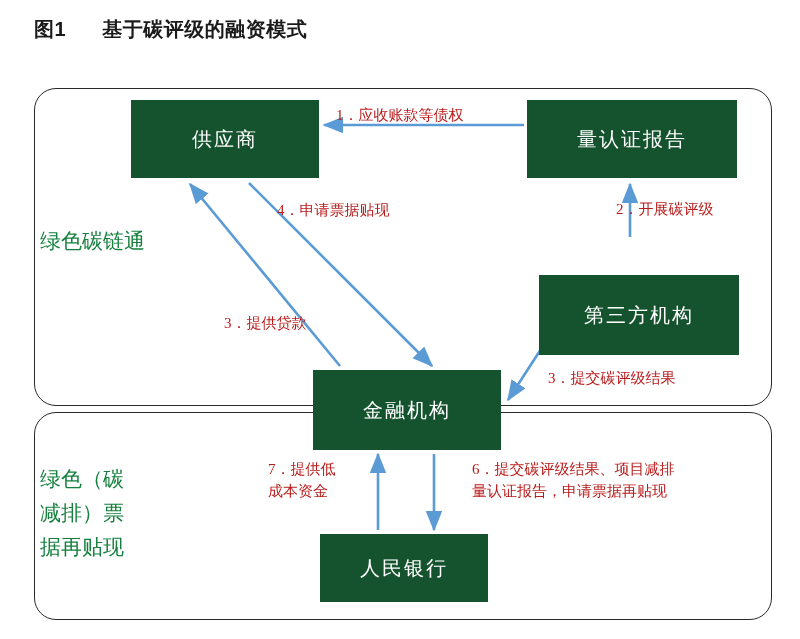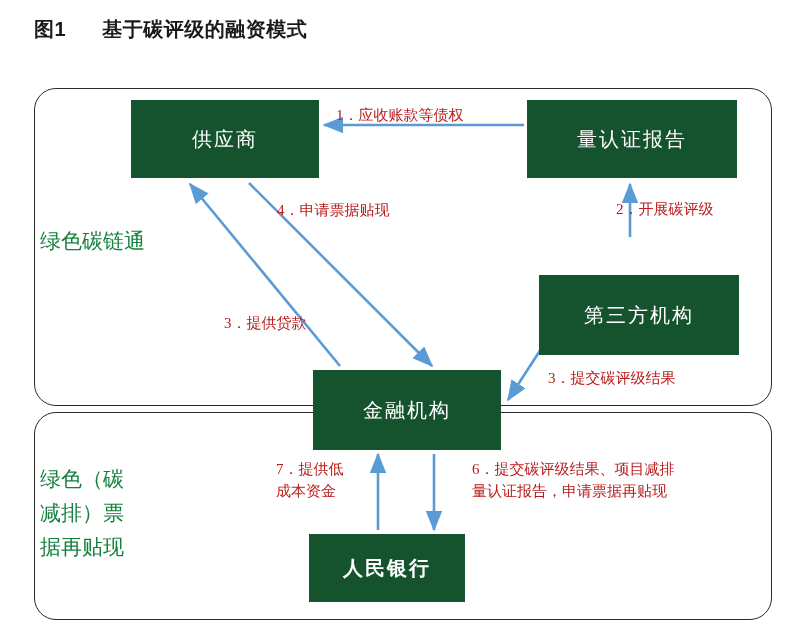--- a/index.html
+++ b/index.html
@@ -86,21 +86,21 @@
     justify-content: center;
     font-size: 20px;
     letter-spacing: 2px;
     box-sizing: border-box;
     font-family: "Liberation Sans", sans-serif;
   }
   #node-supplier   { left: 131px; top: 100px; width: 188px; height: 78px; }
   #node-core       { left: 527px; top: 100px; width: 210px; height: 78px; }
   #node-third      { left: 539px; top: 239px; width: 200px; height: 80px; margin-top: 36px; }
   #node-financial  { left: 313px; top: 370px; width: 188px; height: 80px; }
-  #node-pboc       { left: 309px; top: 534px; width: 156px; height: 68px; font-weight: bold; }
+  #node-pboc       { left: 320px; top: 534px; width: 168px; height: 68px; }
 
   
   #arrows {
     position: absolute;
     left: 0; top: 0;
     width: 800px;
     height: 639px;
     pointer-events: none;
   }
 
@@ -112,21 +112,21 @@
     color: #b91c1c;
     font-family: "Liberation Serif", serif;
     white-space: pre-line;
   }
   #cap-1 { left: 336px; top: 104px; }
   #cap-2 { left: 600px; top: 198px; margin-left: 16px; }
   #cap-3 { left: 548px; top: 367px; }
   #cap-4 { left: 277px; top: 199px; }
   #cap-5 { left: 224px; top: 312px; }
   #cap-6 { left: 472px; top: 458px; width: 290px; }
-  #cap-7 { left: 276px; top: 458px; width: 110px; text-align: left; }
+  #cap-7 { left: 268px; top: 458px; width: 110px; text-align: left; }
 </style>
 </head>
 <body>
 
 <div id="root">
 
   <div class="title-row">
     <span class="title-label">图1</span>
     <span class="title-text">基于碳评级的融资模式</span>
   </div>

